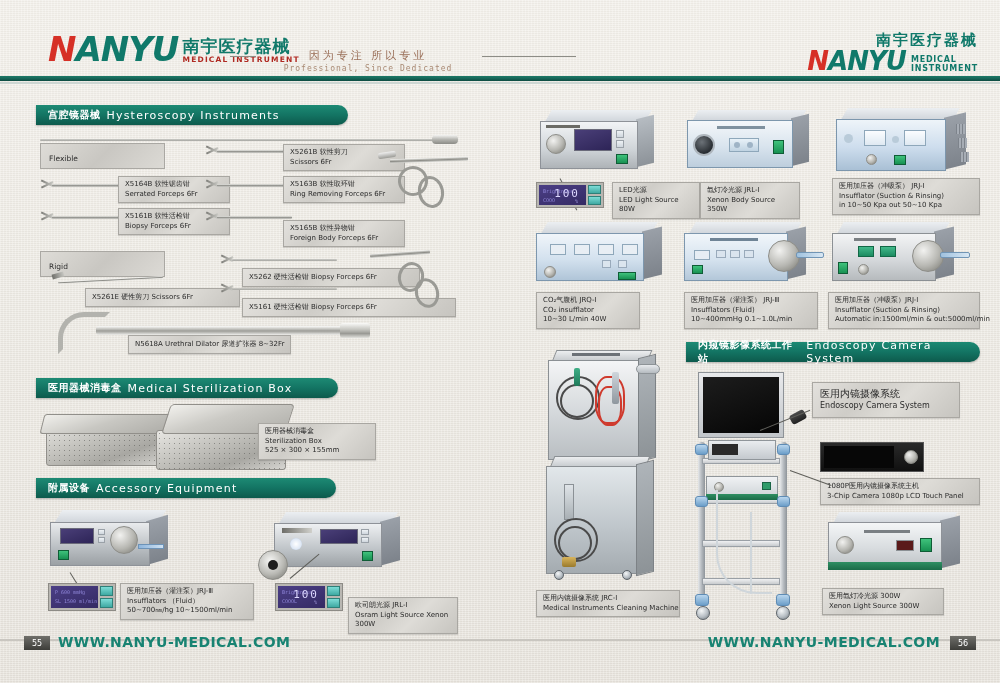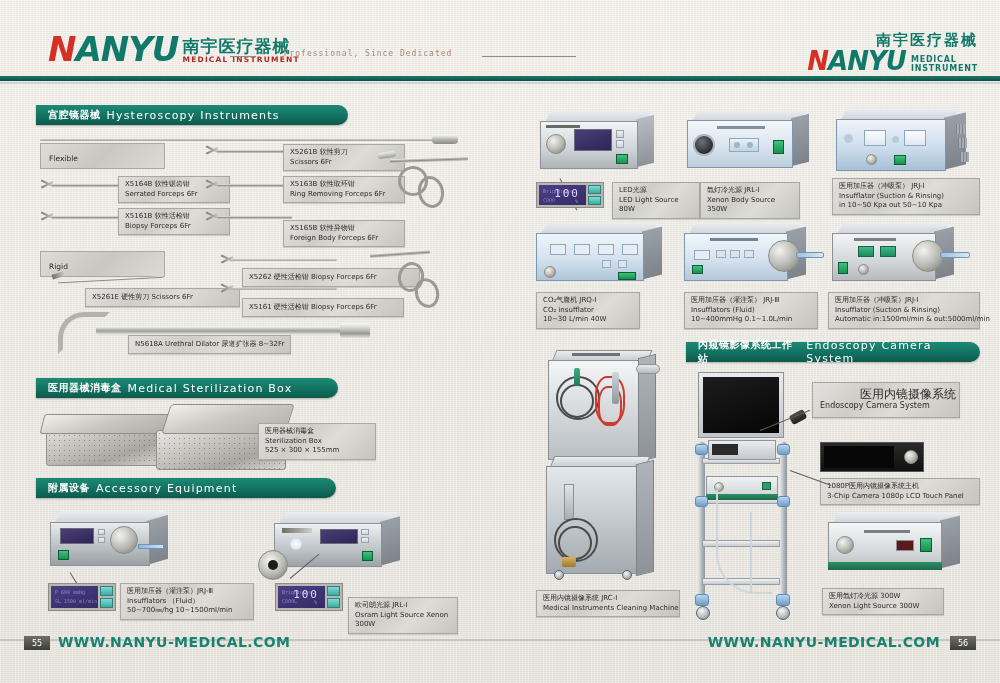--- a/index.html
+++ b/index.html
@@ -175,20 +175,21 @@
     <div class="logo-l">
       <div class="nanyu-word"><span class="n1">N</span><span class="rest">ANYU</span></div>
       <div class="logo-cn">
         <span class="cn">南宇医疗器械</span>
         <span class="en">MEDICAL  INSTRUMENT</span>
       </div>
     </div>
 
     <div class="slog-line l"></div>
     <div class="slogan">
+      <span class="s-cn">因为专注  所以专业</span>
       <span class="s-en">Professional, Since Dedicated</span>
     </div>
     <div class="slog-line r"></div>
 
     <div class="logo-r">
       <span class="cn-top">南宇医疗器械</span>
       <div class="row2">
         <div class="word"><span class="n1">N</span><span class="rest">ANYU</span></div>
         <div class="mi">
           <span>MEDICAL</span>
@@ -265,21 +266,21 @@
   </div>
 
   <div class="jaw" style="left:220px; top:256px;"></div>
   <div class="shaft thin" style="left:232px; top:259px; width:105px;"></div>
   <div class="cap one" style="left:242px; top:268px; width:178px;">
     <div>X5262 硬性活检钳 Biopsy Forceps 6Fr</div>
   </div>
 
   <div class="jaw" style="left:220px; top:285px;"></div>
   <div class="shaft thin" style="left:232px; top:288px; width:105px;"></div>
-  <div class="cap one" style="left:242px; top:298px; width:162px;">
+  <div class="cap one" style="left:242px; top:298px; width:214px;">
     <div>X5161 硬性活检钳 Biopsy Forceps 6Fr</div>
   </div>
 
   <div>
     <div style="position:absolute; left:398px; top:262px; width:26px; height:30px; border:3px solid #9a9a95; border-radius:50%; transform:rotate(14deg);"></div>
     <div style="position:absolute; left:415px; top:278px; width:24px; height:30px; border:3px solid #9a9a95; border-radius:50%; transform:rotate(-14deg);"></div>
     <div class="shaft" style="left:370px; top:252px; width:60px; height:4px; transform:rotate(-4deg);"></div>
   </div>
 
   <div class="dilator" style="left:58px; top:312px; width:330px; height:56px;">
@@ -566,21 +567,21 @@
     <div class="cart-wheel" style="left:4px; top:234px; width:14px; height:14px;"></div>
     <div class="cart-wheel" style="left:84px; top:234px; width:14px; height:14px;"></div>
 
     <div style="position:absolute; left:24px; top:118px; width:56px; height:104px; border-left:2px solid #cfd6db; border-bottom:2px solid #cfd6db; border-radius:0 0 0 40px;"></div>
     <div style="position:absolute; left:58px; top:140px; width:2px; height:82px; background:#cfd6db;"></div>
   </div>
 
   <div style="position:absolute; left:790px; top:412px; width:16px; height:10px; background:linear-gradient(180deg,#4d4d4d,#1f1f1f); border-radius:3px; transform:rotate(-28deg);"></div>
   <div class="leader" style="left:760px; top:430px; width:54px; transform:rotate(-22deg);"></div>
   <div class="cap" style="left:812px; top:382px; width:148px; padding:5px 7px;">
-    <div class="cn" style="font-size:12px; line-height:12px;margin-left:40px;">医用内镜摄像系统</div>
+    <div class="cn" style="font-size:10px; line-height:12px;">医用内镜摄像系统</div>
     <div style="font-size:8px; line-height:12px;">Endoscopy Camera System</div>
   </div>
 
   <div style="position:absolute; left:820px; top:438px; width:120px; height:38px;">
     <div style="position:absolute; left:0; top:4px; width:104px; height:30px; background:linear-gradient(180deg,#2a2a2a,#101010); border:1px solid #555;"></div>
     <div style="position:absolute; left:4px; top:8px; width:70px; height:22px; background:#070707;"></div>
     <div class="dev-knob" style="left:84px; top:12px; width:14px; height:14px;"></div>
   </div>
   <div class="cap" style="left:820px; top:478px; width:160px;">
     <div class="cn">1080P医用内镜摄像系统主机</div>

